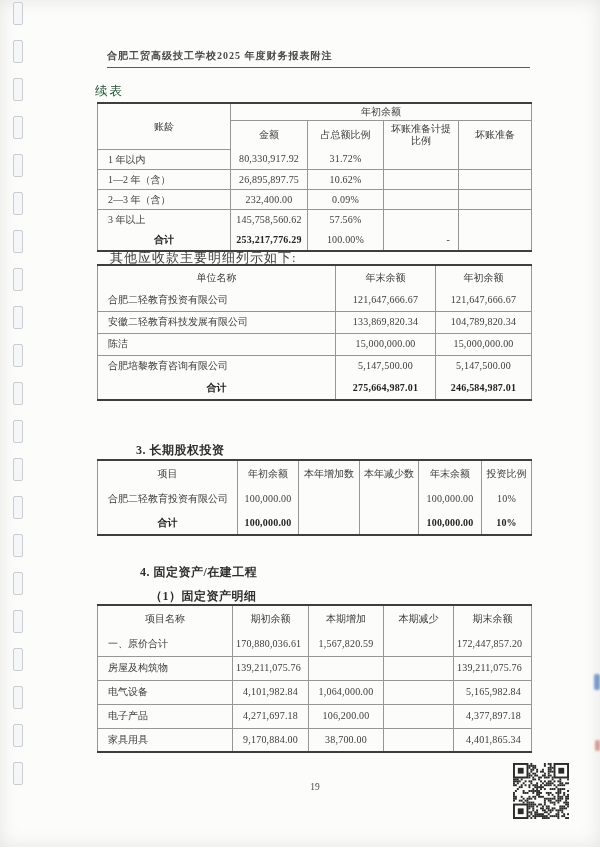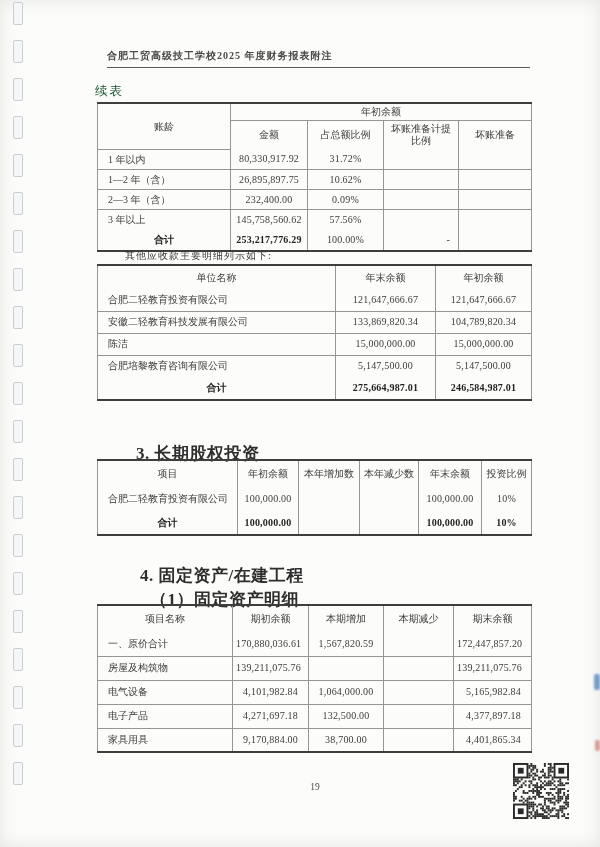--- a/index.html
+++ b/index.html
@@ -40,28 +40,28 @@
   td.right { text-align:right; padding-right:8px; }
   td.bold, .bold { font-weight:bold; color:#242424; }
   .num { letter-spacing:.2px; }
 
   .t1 { left:97px; top:102px; width:434px; }
   .t1 .hr1 td { height:17px; }
   .t1 .hr2 td { height:29px; }
   .t1 .dr td { height:20px; }
   .t1 .tr-total td { height:21px; }
 
-  .intro { position:absolute; left:125px; top:249px; font-size:10px; color:#3c3c3c; letter-spacing:1px;text-align:right; }
+  .intro { position:absolute; left:110px; top:249px; font-size:13px; color:#3c3c3c; letter-spacing:1px;text-align:right; }
 
   .t2 { left:97px; top:264px; width:434px; }
   .t2 .hr td { height:24px; }
   .t2 .dr td { height:22px; }
   .t2 .tr-total td { height:23px; }
 
-  .sec-title { position:absolute; font-size:17px; font-weight:bold; color:#2e2e2e; letter-spacing:.5px; }
+  .sec-title { position:absolute; font-size:12px; font-weight:bold; color:#2e2e2e; letter-spacing:.5px; }
   .sec3-title { left:136px; top:442px; }
   .sec4-title { left:140px; top:564px; }
   .sec4-sub  { left:150px; top:588px; }
 
   .t3 { left:97px; top:459px; width:434px; }
   .t3 .hr td { height:26px; }
   .t3 .dr td { height:25px; }
   .t3 .tr-total td { height:24px; }
 
   .t4 { left:97px; top:604px; width:434px; }
@@ -304,21 +304,21 @@
         <tr class="dr">
         <td class="left">电气设备</td>
         <td class="rnum num">4,101,982.84</td>
         <td class="num">1,064,000.00</td>
         <td class="num"></td>
         <td class="rnum num">5,165,982.84</td>
       </tr>
         <tr class="dr">
         <td class="left">电子产品</td>
         <td class="rnum num">4,271,697.18</td>
-        <td class="num">132,500.00</td>
+        <td class="num">106,200.00</td>
         <td class="num"></td>
         <td class="rnum num">4,377,897.18</td>
       </tr>
         <tr class="dr">
         <td class="left">家具用具</td>
         <td class="rnum num">9,170,884.00</td>
         <td class="num">38,700.00</td>
         <td class="num"></td>
         <td class="rnum num">4,401,865.34</td>
       </tr>

